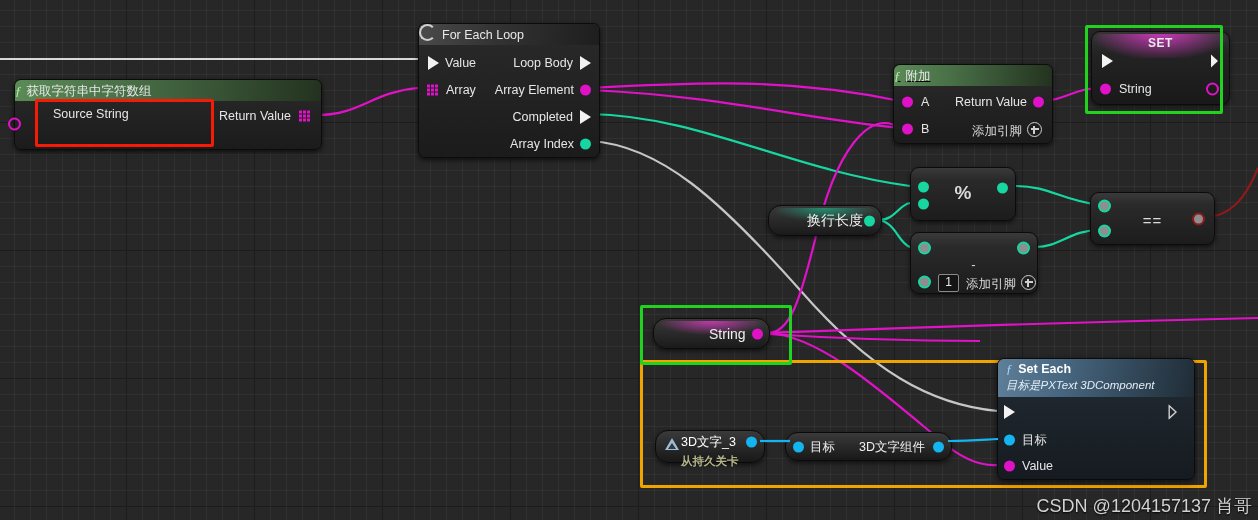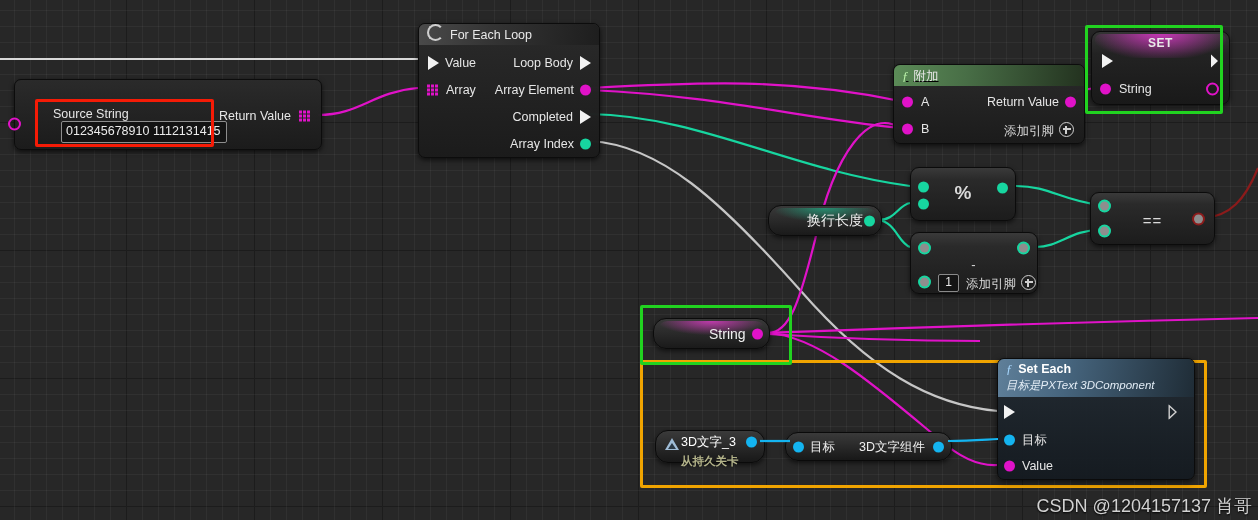--- a/index.html
+++ b/index.html
@@ -37,21 +37,21 @@
     background:linear-gradient(180deg,#2b2b2bf0,#1b1b1bf0);
     border:1px solid #0c0c0c;
     border-radius:7px;
     box-sizing:border-box;
     width:100%;height:100%;
     position:relative;
   }
   .hdr{
     height:21px;line-height:21px;
     border-radius:6px 6px 0 0;
-    padding:0 8px;
+    padding:0 0;
     font-size:12.5px;
     color:#e8e8e8;
     white-space:nowrap;
     position:relative;
     overflow:hidden;
   }
   .hdr.fn{background:linear-gradient(95deg,#5b8b57 0%,#486e46 38%,#23321f 100%);}
   .hdr.loop{background:linear-gradient(95deg,#4a4a4a 0%,#343434 40%,#1e1e1e 100%);}
   .hdr .ficon{color:#b9f0a8;font-style:italic;font-family:"Liberation Serif",serif;margin-right:5px;font-size:13px;}
   .hdr .loopicon{
@@ -254,23 +254,25 @@
 
     <path d="M 768,333 C 850,330 1000,324 1258,318" stroke="#e012c8" stroke-width="2.2" fill="none"></path>
 
     <path d="M 768,333 C 820,336 880,390 940,440 C 965,462 985,466 998,465" stroke="#e012c8" stroke-width="2.2" fill="none"></path>
 
     <path d="M 768,334 C 830,338 900,341 980,341" stroke="#e012c8" stroke-width="2.2" fill="none"></path>
   </svg>
 
   <div class="node" style="left:14px;top:79px;width:308px;height:71px;">
     <div class="node-body">
+      <div class="hdr fn">
+        <span class="ficon">ƒ</span><span>获取字符串中字符数组</span>
+      </div>
       <div class="pin data hollow" style="left:-7px;top:44px;"></div>
       <div class="fieldlbl" style="left:38px;top:27px;">Source String</div>
-      <div class="fieldbox" style="left:46px;top:41px;width:156px;">012345678910 1112131415</div>
       <div class="lbl" style="right:30px;top:36px;">Return Value</div>
       <div class="pin array" style="right:11px;top:36px;">
         <i></i>
           <i></i>
           <i></i>
           <i></i>
           <i></i>
           <i></i>
           <i></i>
           <i></i>
@@ -315,21 +317,21 @@
         <div class="pin exec" style="right:8px;"></div>
       </div>
 
       <div class="row">
         <div class="lbl r" style="right:25px;">Array Index</div>
         <div class="pin green" style="right:8px;"></div>
       </div>
     </div>
   </div>
 
-  <div class="node" style="left:893px;top:64px;width:192px;height:80px;text-decoration:underline;">
+  <div class="node" style="left:893px;top:64px;width:160px;height:80px;text-decoration:underline;">
     <div class="node-body">
       <div class="hdr fn">
         <span class="ficon">ƒ</span><span>附加</span>
       </div>
       <div class="pin data" style="left:8px;top:37px;"></div>
       <div class="lbl" style="left:27px;top:37px;">A</div>
       <div class="lbl r" style="right:25px;top:37px;">Return Value</div>
       <div class="pin data" style="right:8px;top:37px;"></div>
 
       <div class="pin data" style="left:8px;top:64px;"></div>

